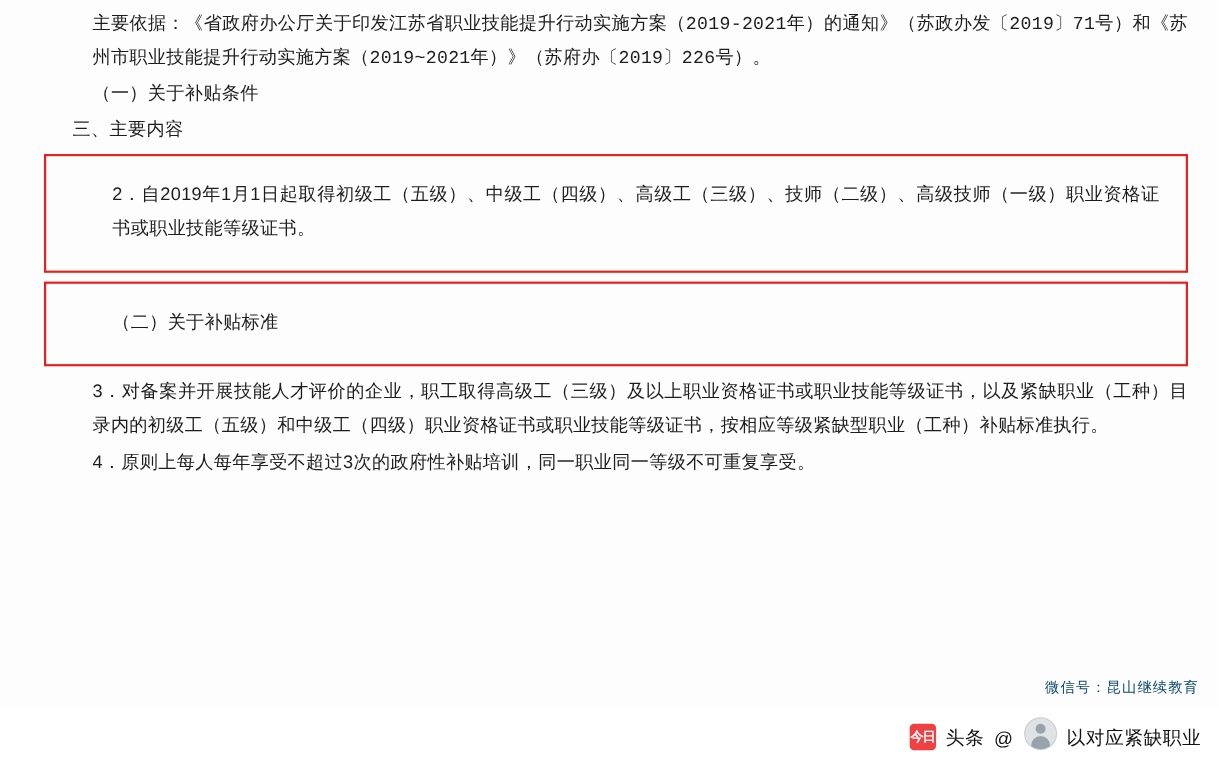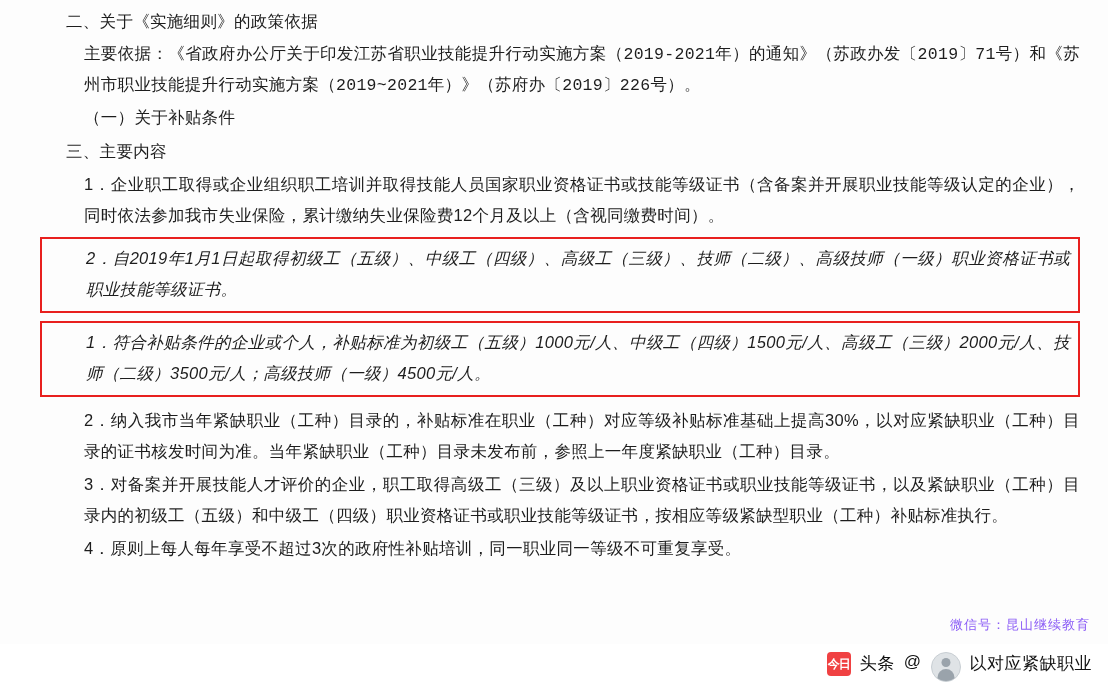--- a/index.html
+++ b/index.html
@@ -38,45 +38,45 @@
   .indent-1 { text-indent: 0; padding-left: 26px; }
   .indent-2 { text-indent: 0; padding-left: 44px; font-family: Liberation Mono, monospace; }
   .indent-3 { text-indent: 0; padding-left: 44px; }
   .boxed {
     position: relative;
     border: 2.5px solid #e8201e;
     padding: 4px 8px 6px 8px;
     margin: 6px 0 8px 0;
     box-sizing: border-box;
   }
-  .boxed .para { margin: 0; font-style: italic; }
+  .boxed .para { margin: 16px; }
   .watermark {
     position: absolute;
     right: 18px;
     bottom: 56px;
     font-size: 13px;
-    color: #8b5cf6;
+    color: #0c4a6e;
     letter-spacing: 1px;
   }
   .footer-bar {
     position: absolute;
     left: 0;
     right: 0;
     bottom: 0;
     height: 46px;
     background: #ffffff;
     display: flex;
     align-items: center;
     justify-content: flex-end;
     padding-right: 16px;
     box-sizing: border-box;
   }
   .footer-brand {
     display: flex;
-    align-items: flex-start;
+    align-items: flex-end;
     gap: 9px;
     font-size: 17px;
     color: #111;
     letter-spacing: 0.5px;
   }
   .tt-logo {
     width: 24px;
     height: 24px;
     border-radius: 4px;
     background: #f04142;
@@ -120,41 +120,38 @@
     transform: translateX(-50%);
   }
   .sep { color: #111; }
 </style>
 </head>
 <body>
 
 <div class="page">
   <div class="doc">
 
-    <p class="para indent-1">二、关于《实施细则》的政策依据</p>
 
     <p class="para indent-2">主要依据：《省政府办公厅关于印发江苏省职业技能提升行动实施方案（2019-2021年）的通知》（苏政办发〔2019〕71号）和《苏州市职业技能提升行动实施方案（2019~2021年）》（苏府办〔2019〕226号）。</p>
 
     <p class="para indent-2">（一）关于补贴条件</p>
 
     <p class="para indent-1">三、主要内容</p>
 
-    <p class="para indent-3">1．企业职工取得或企业组织职工培训并取得技能人员国家职业资格证书或技能等级证书（含备案并开展职业技能等级认定的企业），同时依法参加我市失业保险，累计缴纳失业保险费12个月及以上（含视同缴费时间）。</p>
 
     <div class="boxed">
       <p class="para indent-3" style="padding-left:36px;">2．自2019年1月1日起取得初级工（五级）、中级工（四级）、高级工（三级）、技师（二级）、高级技师（一级）职业资格证书或职业技能等级证书。</p>
     </div>
 
 
 
     <div class="boxed">
-      <p class="para" style="padding-left:36px;">1．符合补贴条件的企业或个人，补贴标准为初级工（五级）1000元/人、中级工（四级）1500元/人、高级工（三级）2000元/人、技师（二级）3500元/人；高级技师（一级）4500元/人。</p>
+      <p class="para" style="padding-left:36px;">（二）关于补贴标准</p>
     </div>
 
-    <p class="para indent-3">2．纳入我市当年紧缺职业（工种）目录的，补贴标准在职业（工种）对应等级补贴标准基础上提高30%，以对应紧缺职业（工种）目录的证书核发时间为准。当年紧缺职业（工种）目录未发布前，参照上一年度紧缺职业（工种）目录。</p>
 
     <p class="para indent-3">3．对备案并开展技能人才评价的企业，职工取得高级工（三级）及以上职业资格证书或职业技能等级证书，以及紧缺职业（工种）目录内的初级工（五级）和中级工（四级）职业资格证书或职业技能等级证书，按相应等级紧缺型职业（工种）补贴标准执行。</p>
 
     <p class="para indent-3">4．原则上每人每年享受不超过3次的政府性补贴培训，同一职业同一等级不可重复享受。</p>
 
   </div>
 
   <div class="watermark">微信号：昆山继续教育</div>
 
   <div class="footer-bar">

